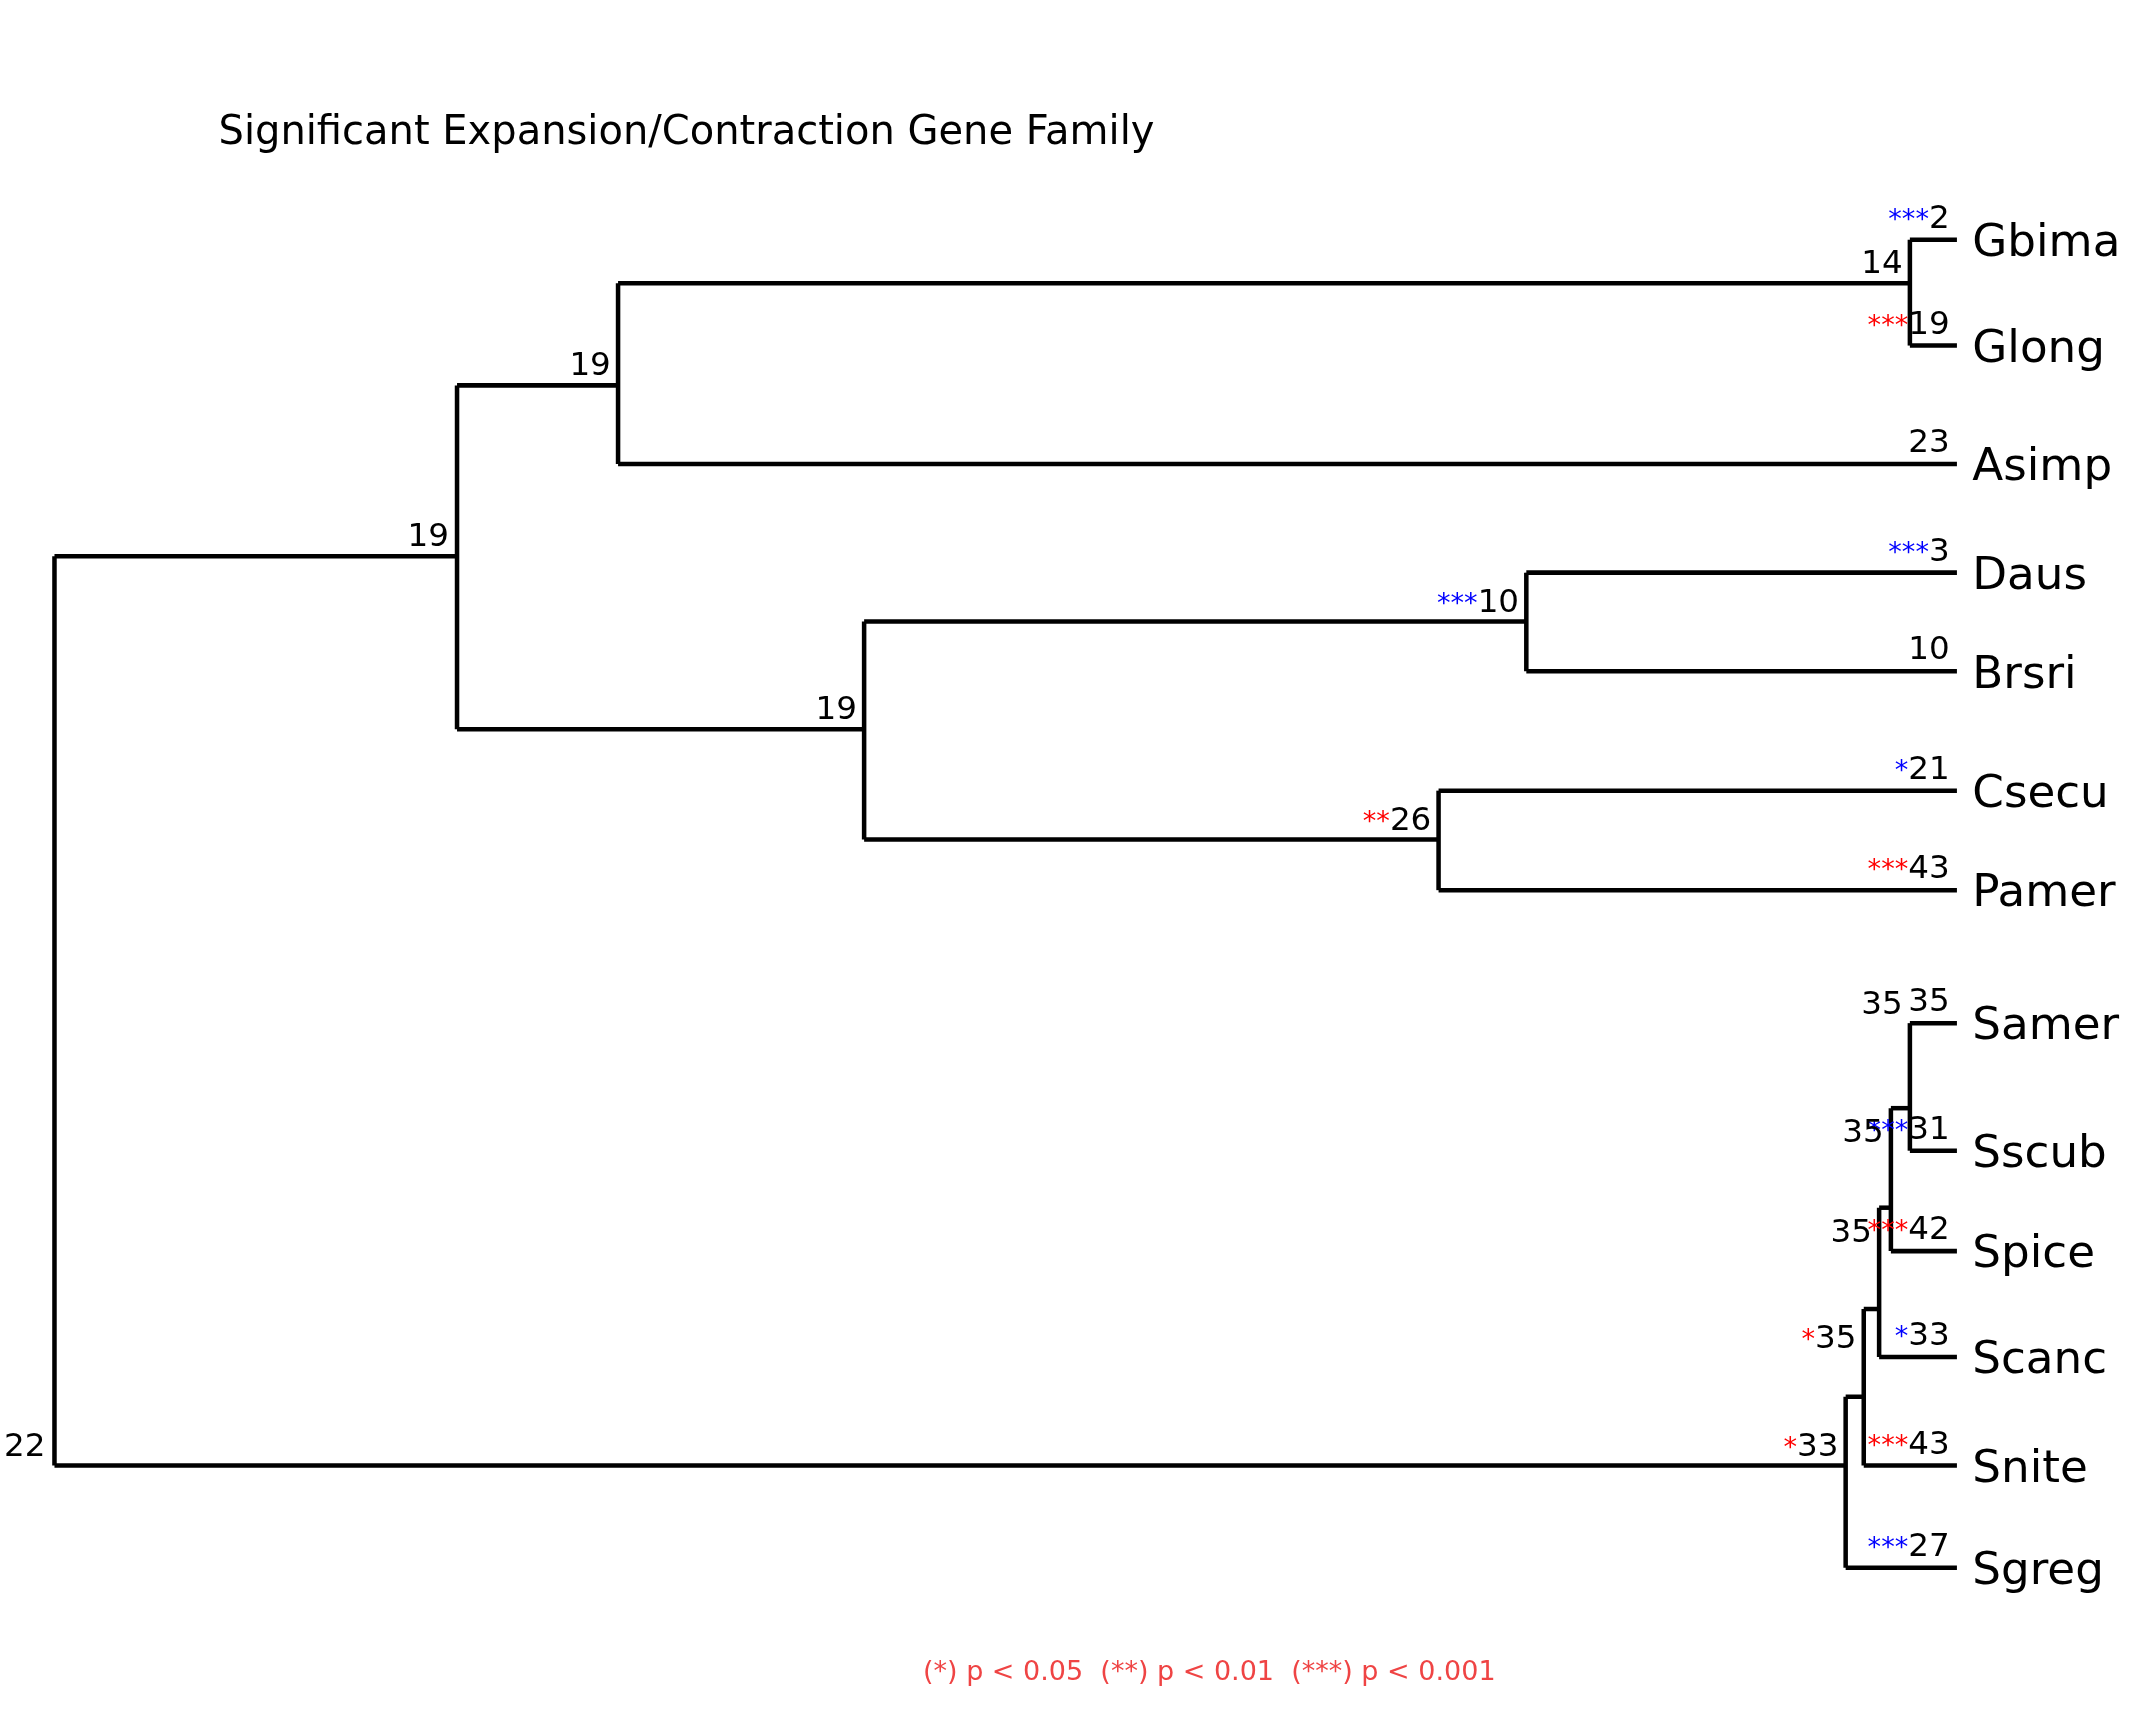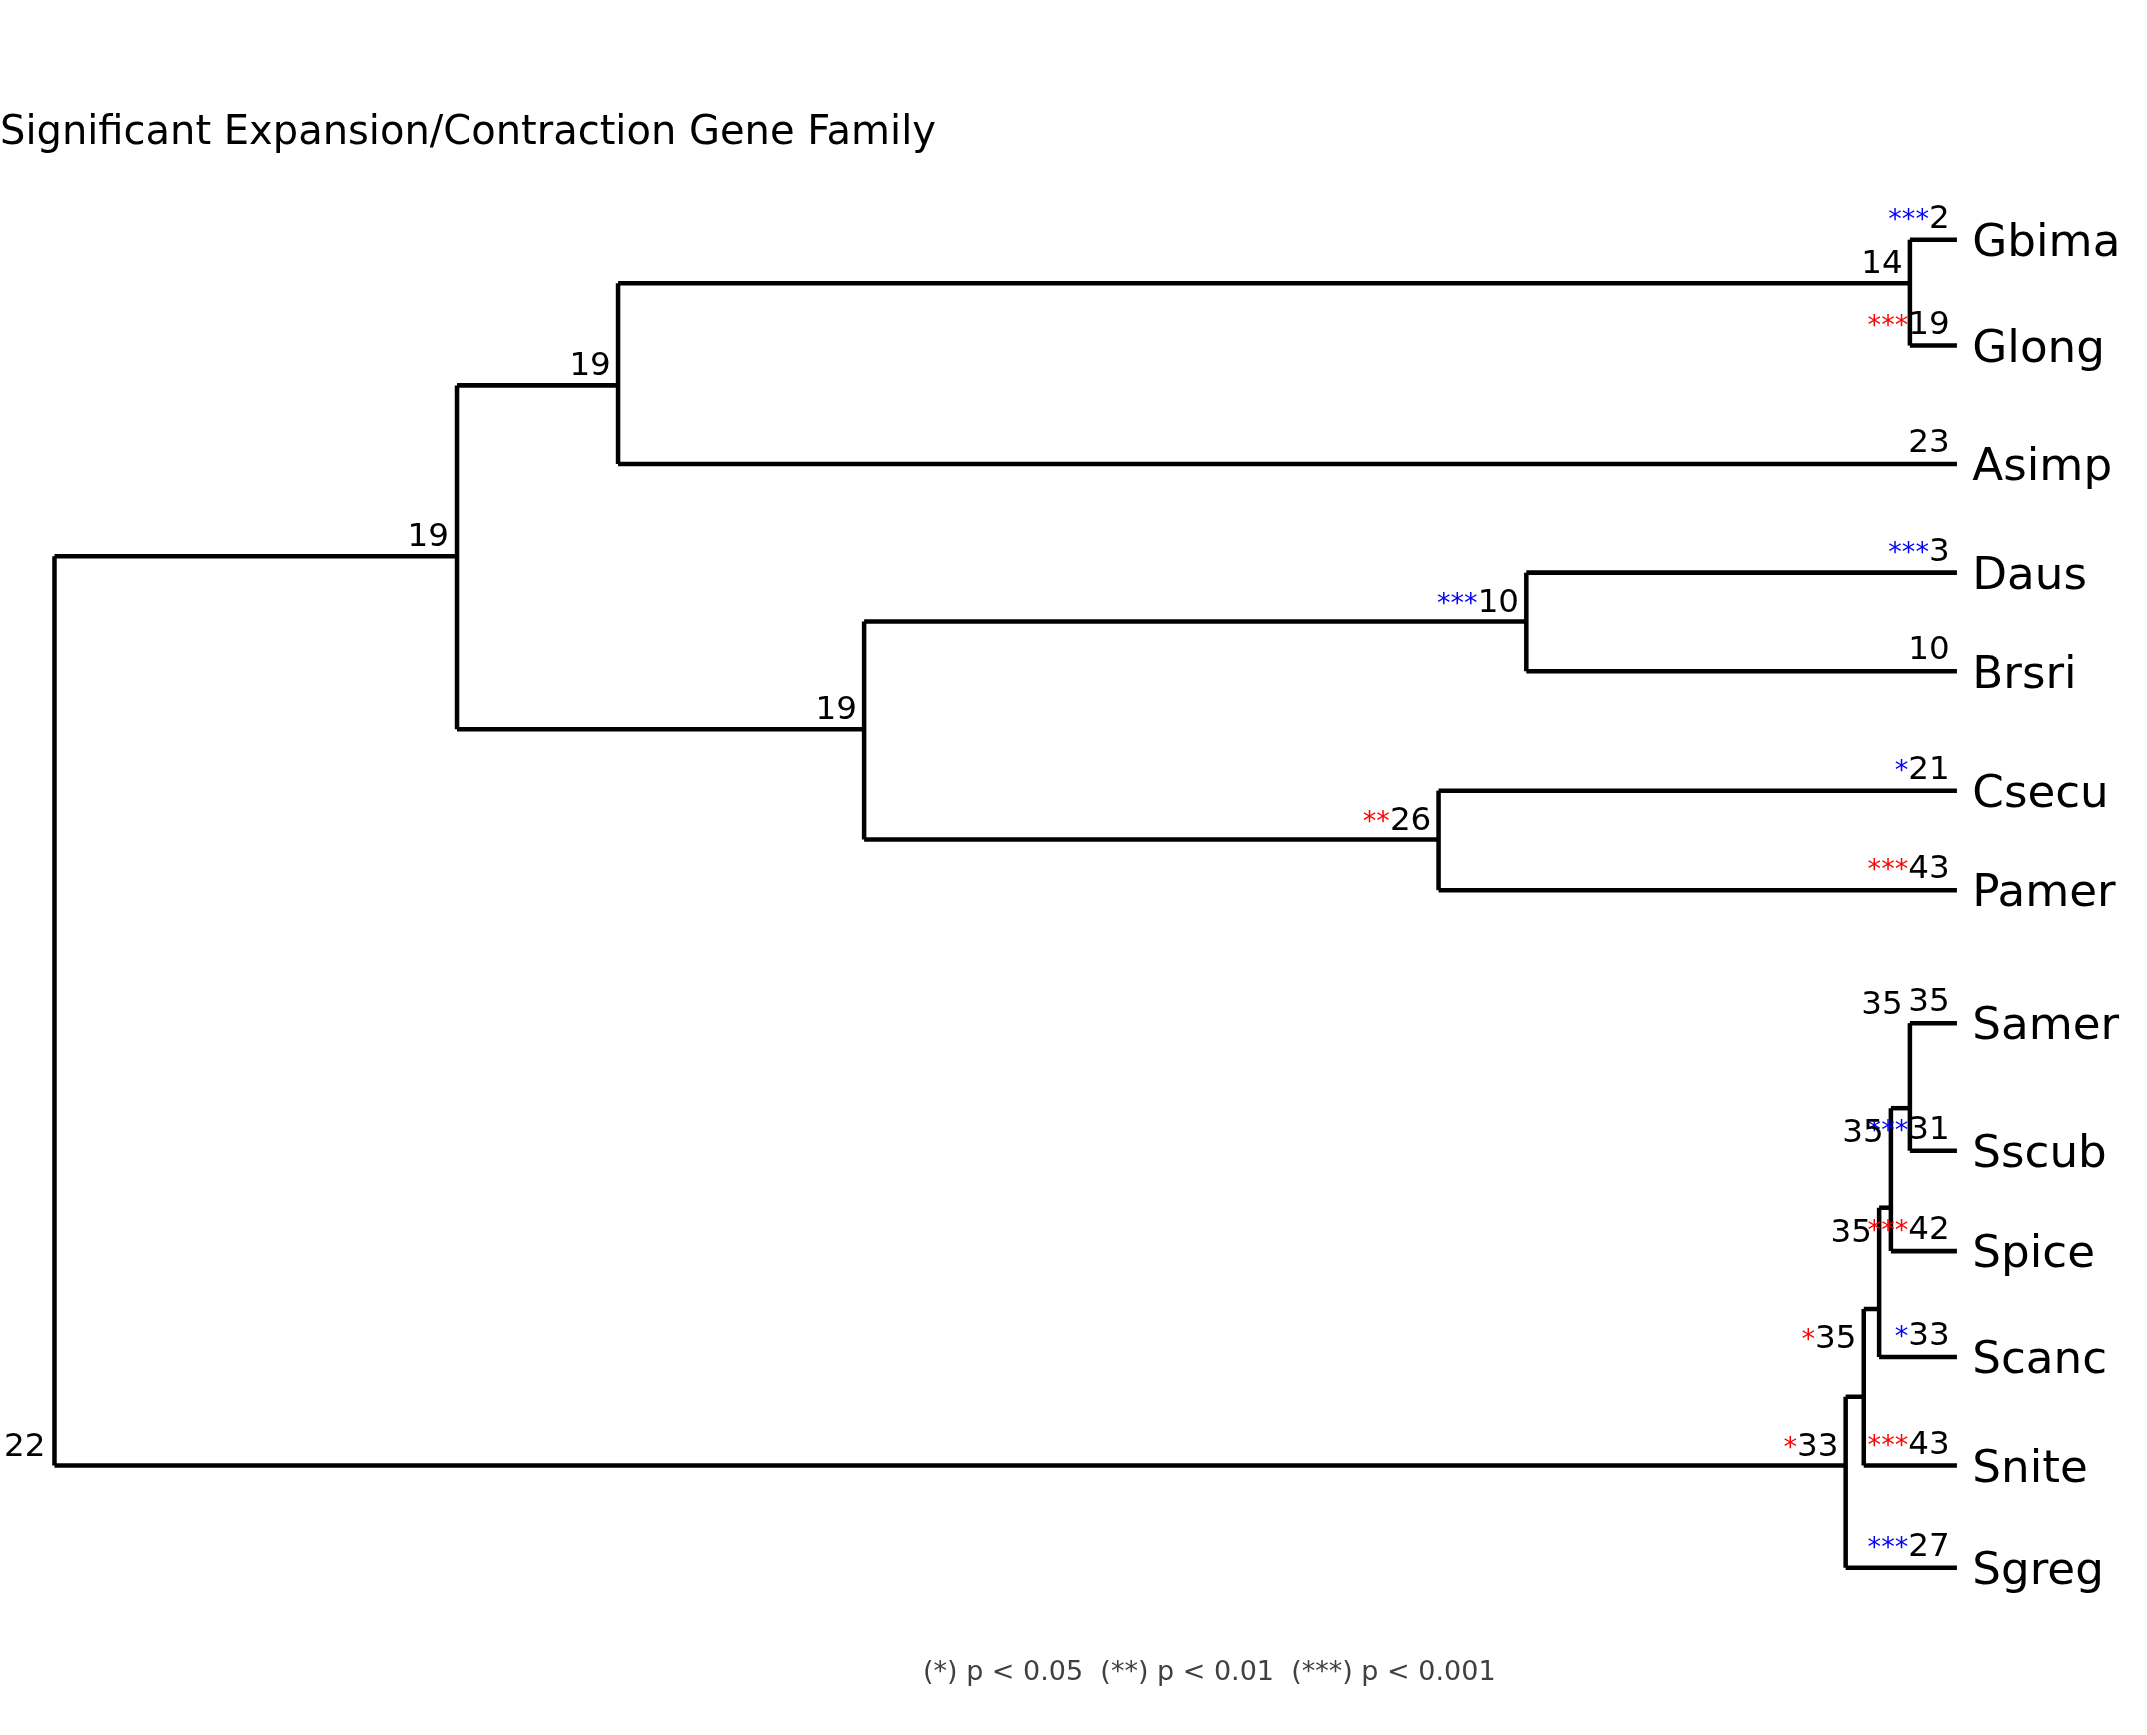--- a/index.html
+++ b/index.html
@@ -15,38 +15,38 @@
   }
   #canvas {
     position: relative;
     width: 2148px;
     height: 1736px;
     background: #ffffff;
   }
   .title-block {
     position: absolute;
     top: 12.7px;
-    left: 0;
+    left: 8px;
     width: 1357px;
-    text-align: left;
+    text-align: center;
     font-size: 40px;
     line-height: 1.18;
     color: #000000;
     font-family: "DejaVu Sans", sans-serif;
     white-space: pre;
   }
   .title-line { display: block; }
   .footnote {
     position: absolute;
     left: 923px;
     top: 1655px;
     width: 1212px;
     text-align: left;
     font-size: 27px;
-    color: #404040;
+    color: #ef4444;
     font-family: "DejaVu Sans", sans-serif;
     white-space: pre;
   }
   svg#tree {
     position: absolute;
     left: 0;
     top: 0;
     width: 2148px;
     height: 1736px;
   }

